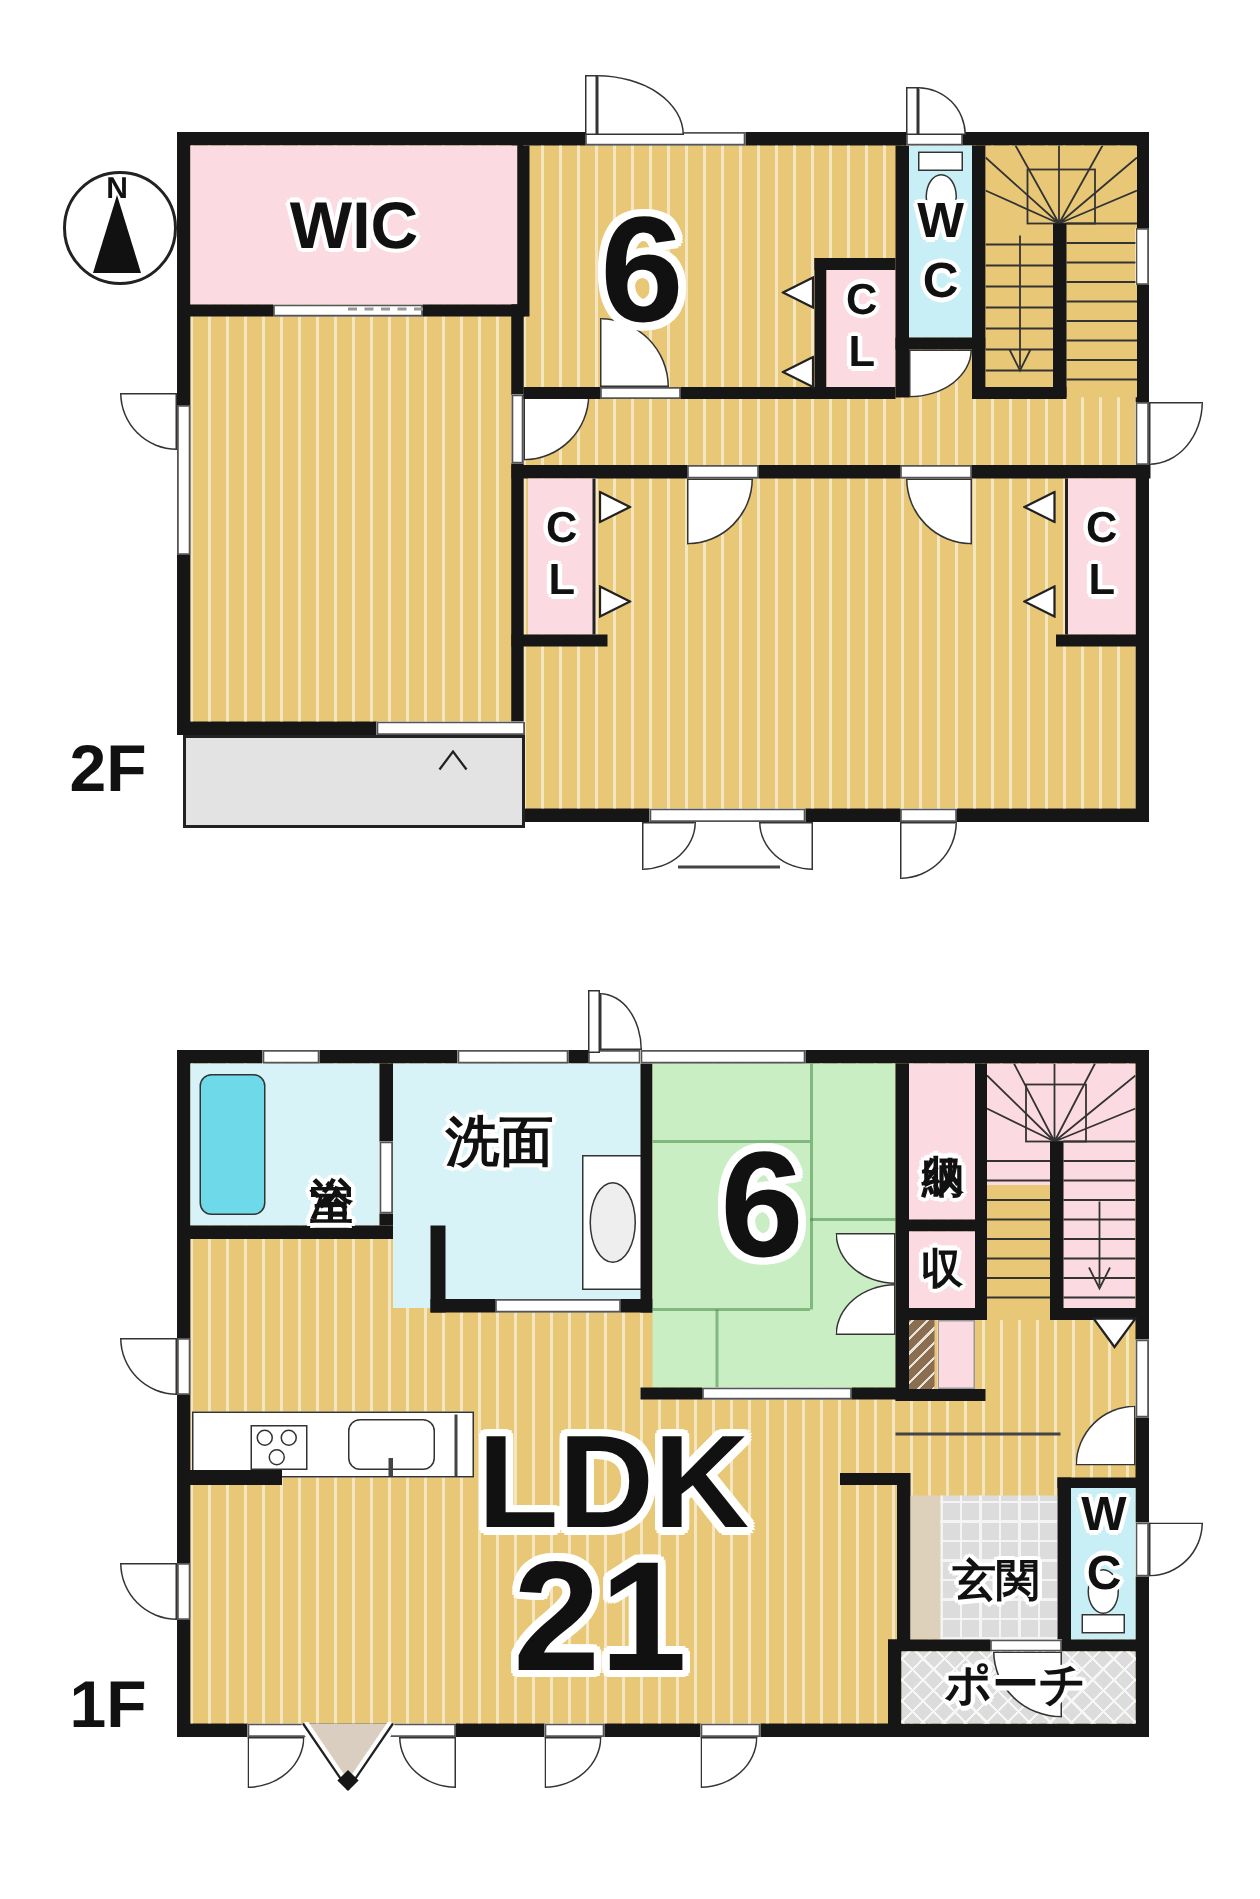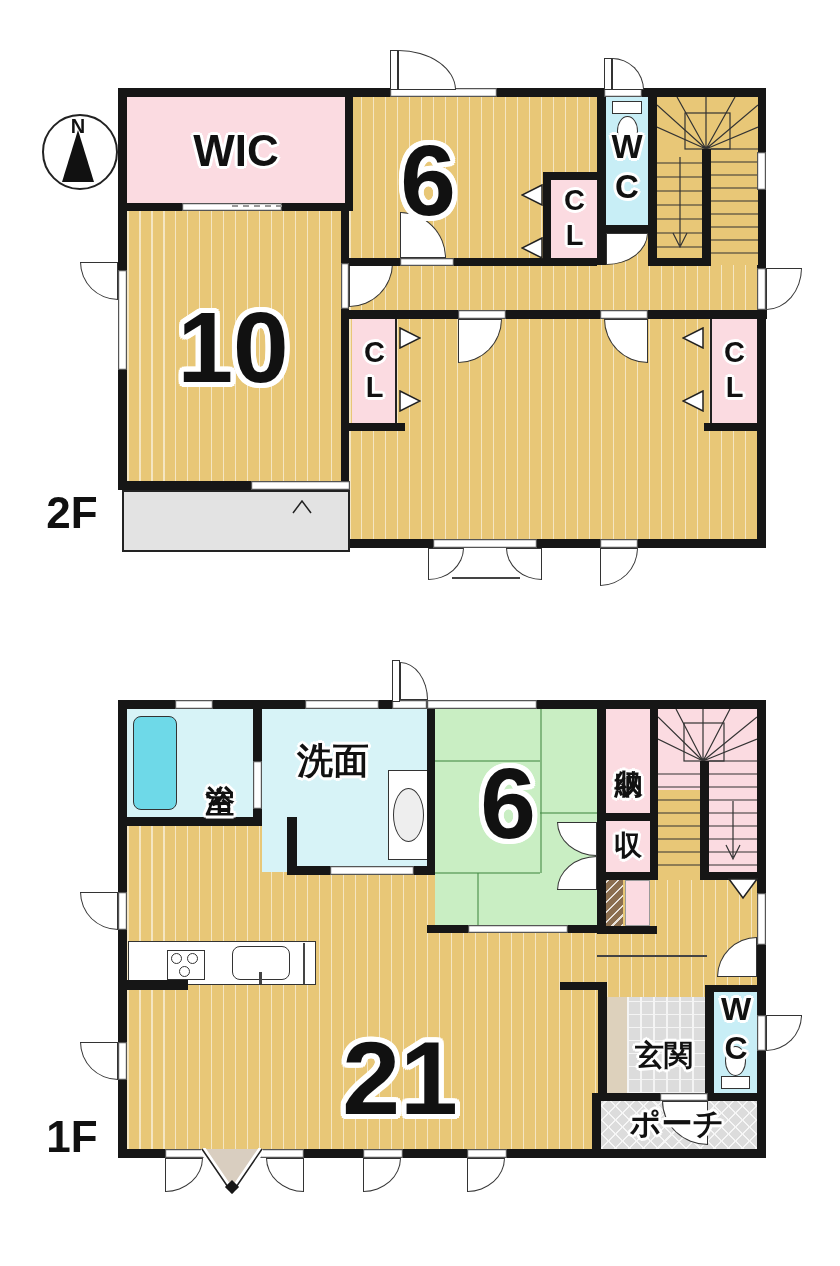--- a/index.html
+++ b/index.html
@@ -147,21 +147,20 @@
   <div class="win" style="left:251px;top:481px;width:99px;height:9px;"></div>
   <svg class="abs" style="left:292px;top:500px;" width="20" height="14">
       <polyline points="1,13 10,1 19,13" fill="none" stroke="#222" stroke-width="1.5"></polyline>
     </svg>
 
   <div class="ctr o-med" style="left:72px;top:513px;font-size:44px;">2F</div>
   <div class="ctr o-med" style="left:236px;top:151px;font-size:44px;">WIC</div>
   <div class="ctr o-big" style="left:428px;top:180px;font-size:100px;">6</div>
   <div class="ctr o-med vert" style="left:627px;top:168px;font-size:33px;">WC</div>
   <div class="ctr o-med vert" style="left:574px;top:219px;font-size:29px;">CL</div>
-  <div class="ctr o-big" style="left:233px;top:347px;font-size:100px;">10</div>
   <div class="ctr o-med vert" style="left:374px;top:371px;font-size:29px;">CL</div>
   <div class="ctr o-med vert" style="left:734px;top:371px;font-size:29px;">CL</div>
 
   <div class="wall" style="left:118px;top:700px;width:648px;height:458px;"></div>
   <div class="wood" style="left:127px;top:709px;width:630px;height:440px;"></div>
 
   <div class="bathf" style="left:127px;top:709px;width:126px;height:108px;"></div>
   <div class="fixture" style="left:133px;top:716px;width:44px;height:94px;border-radius:8px;background:#6ed9e8;"></div>
   <div class="wall" style="left:253px;top:709px;width:9px;height:108px;"></div>
   <div class="win" style="left:253px;top:761px;width:9px;height:48px;"></div>
@@ -270,18 +269,19 @@
   <div class="arc" style="left:363px;top:1158px;width:38px;height:34px;border-radius:0 0 100% 0;"></div>
   <div class="win" style="left:467px;top:1149px;width:40px;height:9px;"></div>
   <div class="arc" style="left:467px;top:1158px;width:38px;height:34px;border-radius:0 0 100% 0;"></div>
 
   <div class="ctr o-med" style="left:72px;top:1137px;font-size:44px;">1F</div>
   <div class="ctr o-med vert" style="left:220px;top:762px;font-size:29px;letter-spacing:1px;">浴室</div>
   <div class="ctr o-med" style="left:333px;top:761px;font-size:36px;">洗面</div>
   <div class="ctr o-big" style="left:508px;top:803px;font-size:100px;">6</div>
   <div class="ctr o-med vert" style="left:628px;top:748px;font-size:28px;letter-spacing:1px;">収納</div>
   <div class="ctr o-med" style="left:628px;top:846px;font-size:28px;">収</div>
+  <div class="ctr o-big" style="left:409px;top:988px;font-size:88px;">LDK</div>
   <div class="ctr o-big" style="left:400px;top:1078px;font-size:104px;">21</div>
   <div class="ctr o-med" style="left:664px;top:1055px;font-size:29px;">玄関</div>
   <div class="ctr o-med vert" style="left:736px;top:1030px;font-size:32px;">WC</div>
   <div class="ctr o-med" style="left:677px;top:1123px;font-size:31px;text-align:right;">ポーチ</div>
 
 </div>
 
 </body></html>

